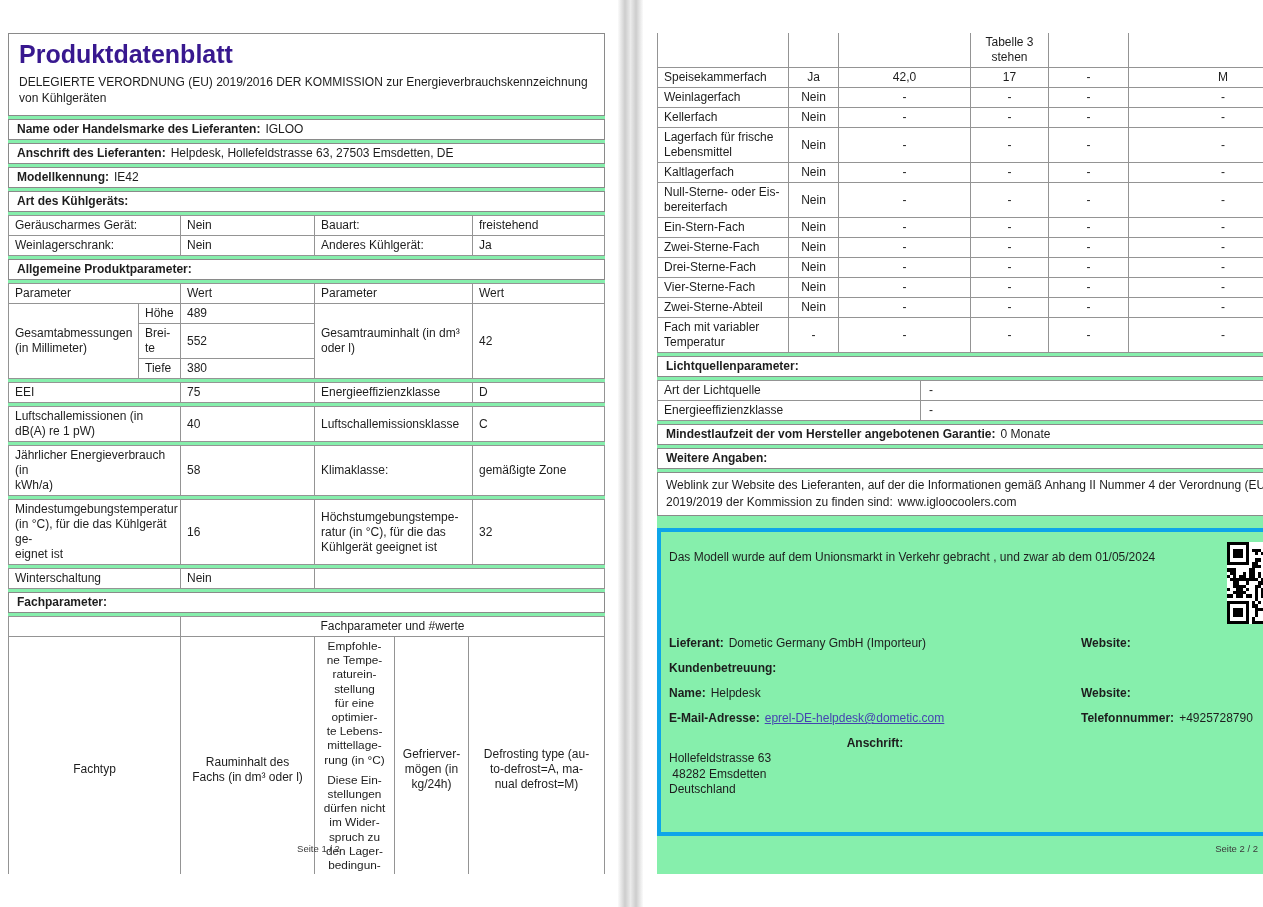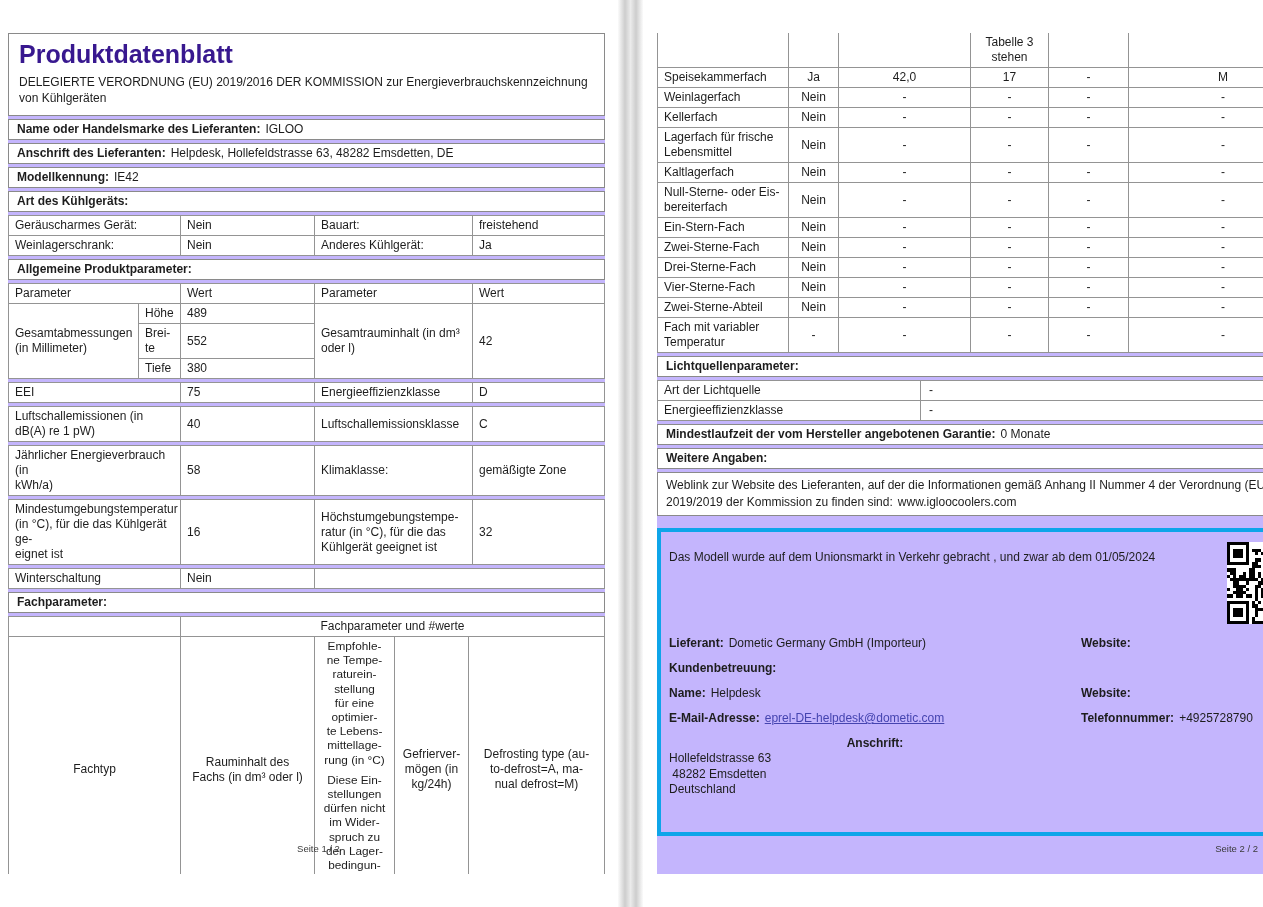--- a/index.html
+++ b/index.html
@@ -2,21 +2,21 @@
 <html><head>
 <meta charset="utf-8">
 <style>
   html,body { margin:0; padding:0; background:#fff; }
   body { font-family:"Liberation Sans","DejaVu Sans",sans-serif; color:#1d1d1d; }
   .canvas { position:relative; width:1263px; height:907px; overflow:hidden; background:#ffffff; }
 
   .divider { position:absolute; left:618px; top:0; width:25px; height:907px;
     background:linear-gradient(to right,#fbfbfb,#cdcdcd 28%,#ebebeb 50%,#cdcdcd 72%,#fbfbfb); }
 
-  .pagecol { position:absolute; top:33px; height:841px; overflow:hidden; background:#c4b5fd; }
+  .pagecol { position:absolute; top:33px; height:841px; overflow:hidden; background:#86efac; }
   #p1 { left:8px;  width:597px; }
   #p2 { left:657px; width:661px; }
 
   .box { border:1px solid #8a8a8a; margin-bottom:3px; padding:2px 8px; font-size:12px; line-height:15px; background:#fff; }
   .box.hdr { padding:7px 10px 9px; }
   h1.title { margin:0 0 7px; font-size:25px; line-height:26px; color:#38188f; font-weight:bold; }
   .reg { font-size:12px; line-height:16px; }
   .b { font-weight:bold;text-align:center; }
   .v { margin-left:5px; }
   .pre { white-space:pre-line; }
@@ -58,21 +58,21 @@
 
   <div class="pagecol" id="p1">
 
     <div class="box hdr">
       <h1 class="title">Produktdatenblatt</h1>
       <div class="reg">DELEGIERTE VERORDNUNG (EU) 2019/2016 DER KOMMISSION zur Energieverbrauchskennzeichnung von Kühlgeräten</div>
     </div>
 
     <div class="box"><span class="b">Name oder Handelsmarke des Lieferanten:</span><span class="v">IGLOO</span></div>
 
-    <div class="box"><span class="b">Anschrift des Lieferanten:</span><span class="v">Helpdesk, Hollefeldstrasse 63, 48282 Emsdetten, DE</span></div>
+    <div class="box"><span class="b">Anschrift des Lieferanten:</span><span class="v">Helpdesk, Hollefeldstrasse 63, 27503 Emsdetten, DE</span></div>
 
     <div class="box"><span class="b">Modellkennung:</span><span class="v">IE42</span></div>
 
     <div class="box"><span class="b">Art des Kühlgeräts:</span></div>
 
     <table class="t">
       <colgroup>
           <col style="width:172px">
           <col style="width:134px">
           <col style="width:158px">

